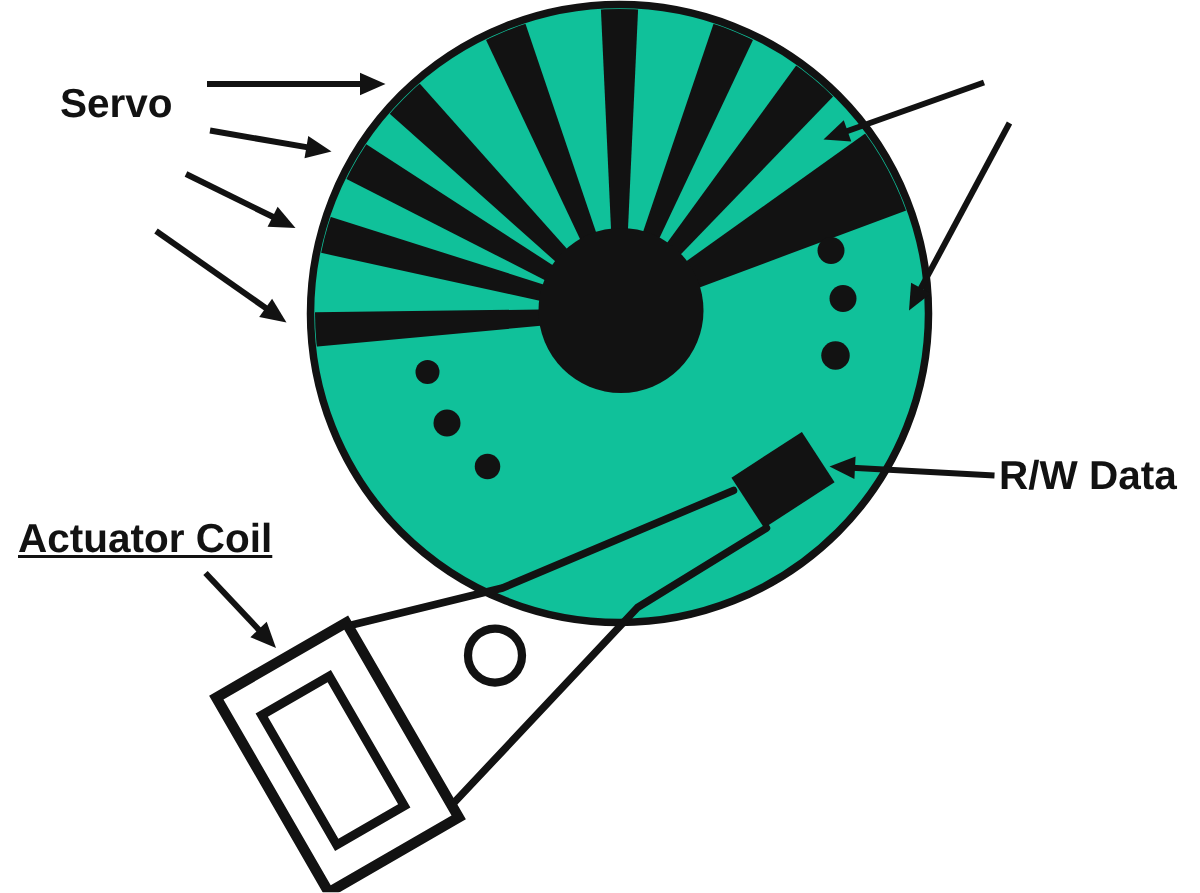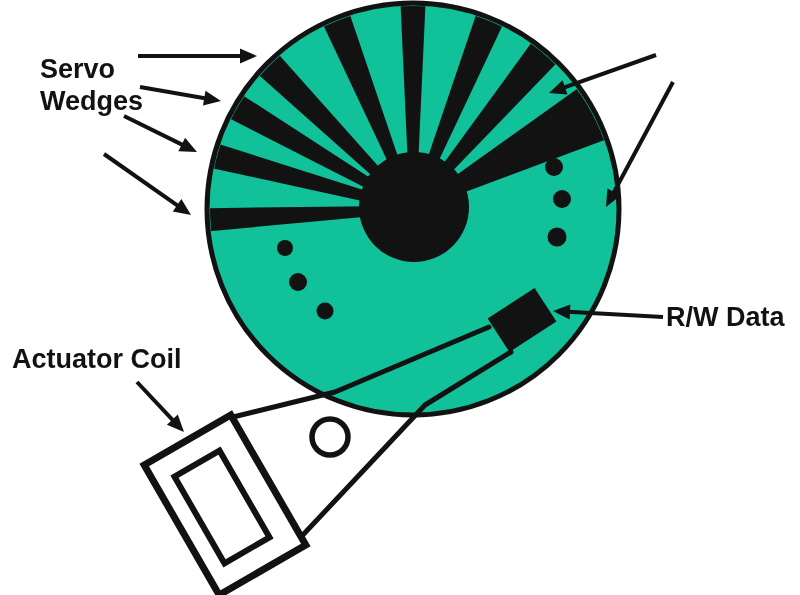--- a/index.html
+++ b/index.html
@@ -16,21 +16,21 @@
     font-weight:bold;
     font-size:27px;
     line-height:32px;
     color:#121212;
     white-space:nowrap;
     letter-spacing:0px;
   }
   #servo-label{left:4px;top:53px;margin-left:36px;}
   #user-data-label{left:670px;top:44px;}
   #rw-head-label{left:666px;top:301px;}
-  #actuator-coil-label{left:12px;top:343px;}
+  #actuator-coil-label{left:12px;top:343px;text-decoration:underline;}
 </style>
 </head>
 <body>
 
 <div id="stage">
   <svg id="diagram-svg" width="800" height="595" viewBox="0 0 800 595">
       <defs>
         <clipPath id="diskClip">
           <circle cx="413" cy="209" r="203"></circle>
         </clipPath>
@@ -89,20 +89,19 @@
         <polygon points="553.0,311.0 570.4,304.4 569.6,319.4" fill="#121212"></polygon>
       </g>
       <g>
         <line x1="137" y1="382" x2="173.7263498684817" y2="421.07058496646994" stroke="#121212" stroke-width="4"></line>
         <polygon points="184.0,432.0 166.9,424.8 177.8,414.5" fill="#121212"></polygon>
       </g>
     </svg>
 
   <div class="lbl" id="servo-label">
     <div>Servo</div>
-    <div>Wedges</div>
   </div>
 
 
   <div class="lbl" id="rw-head-label">R/W Data</div>
 
   <div class="lbl" id="actuator-coil-label">Actuator Coil</div>
 </div>
 
 </body></html>

